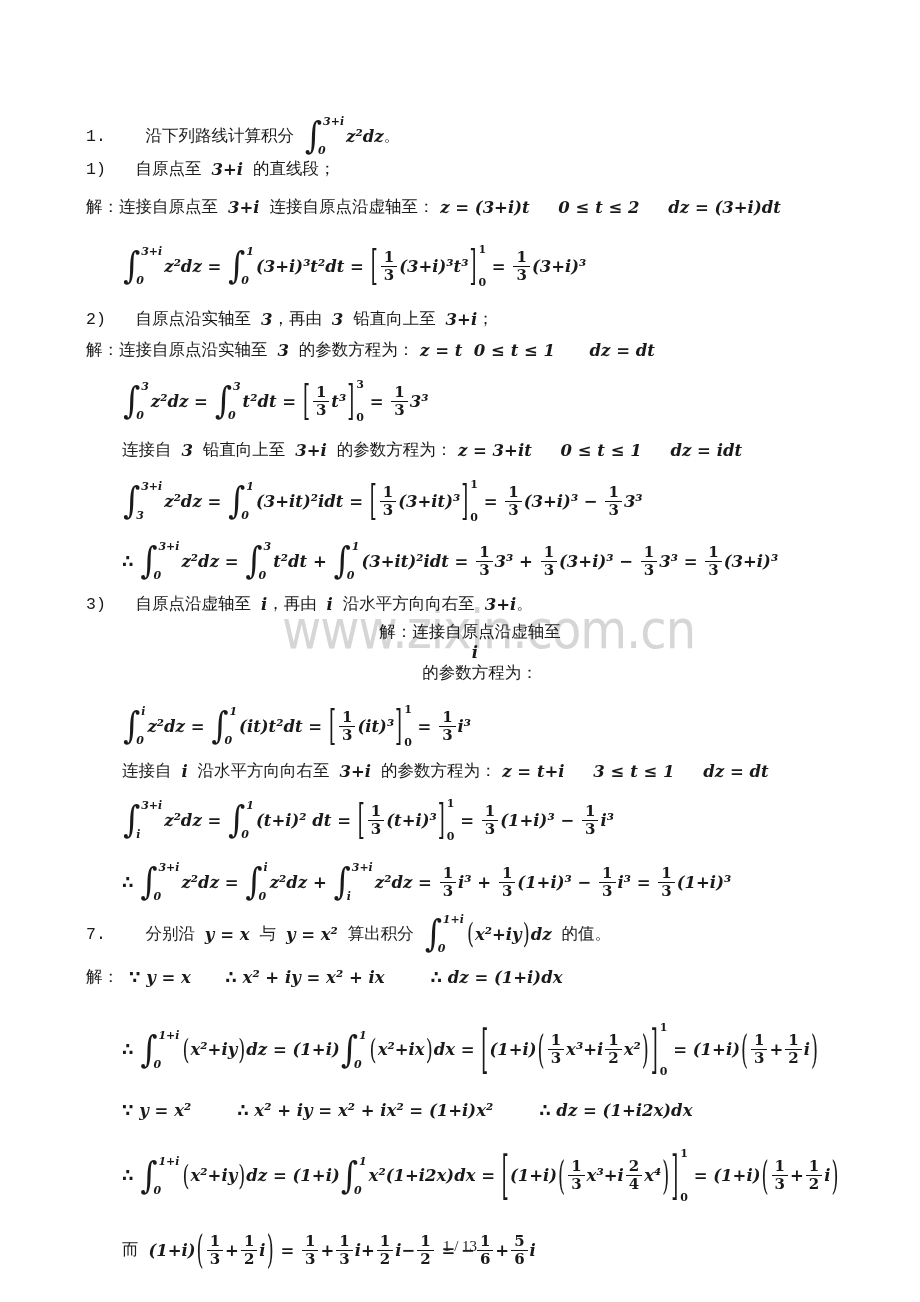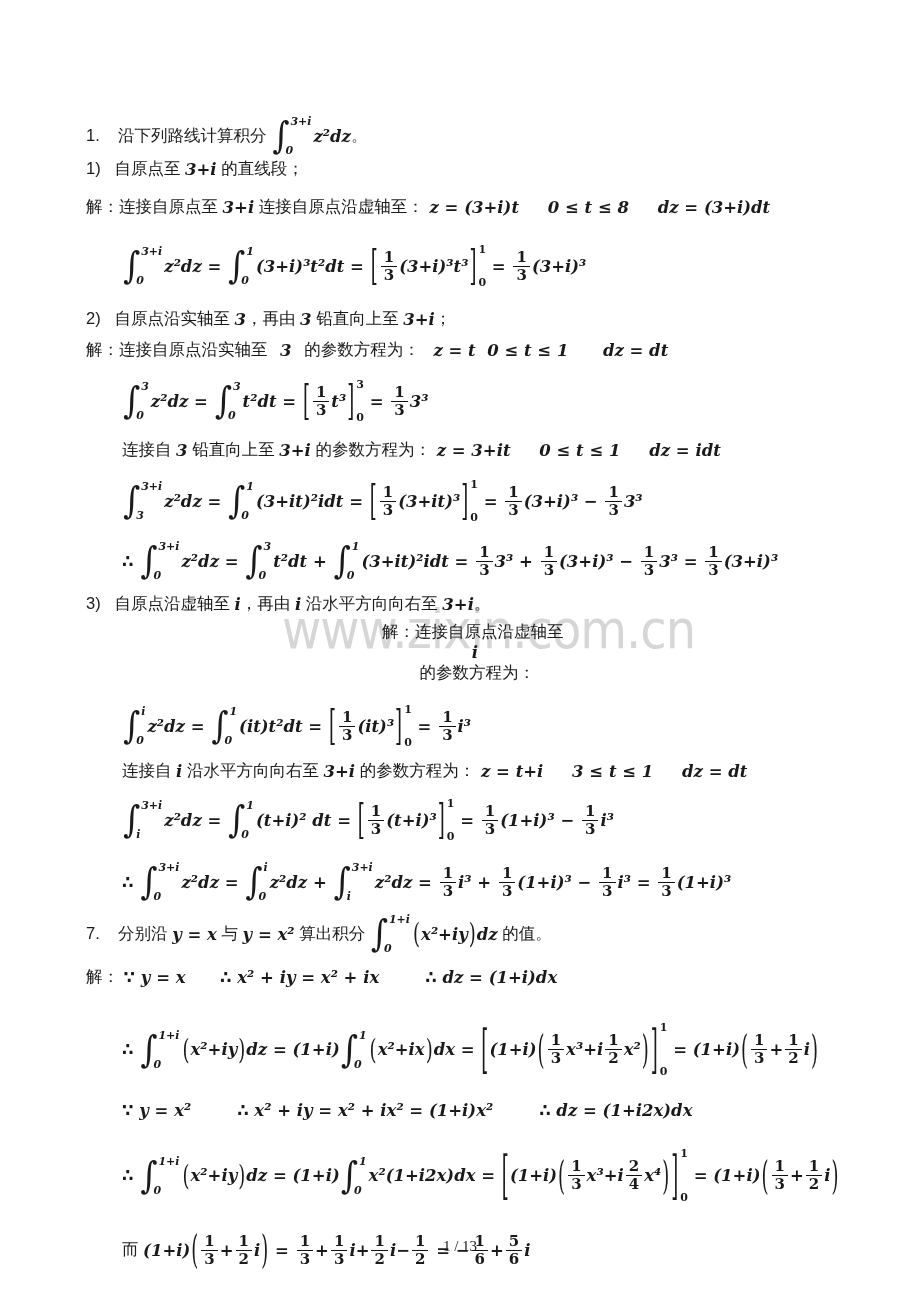--- a/index.html
+++ b/index.html
@@ -13,21 +13,21 @@
     font-size:48px;color:#d6d6d6;letter-spacing:-1px;
     transform:scaleY(1.12);transform-origin:top left;white-space:pre;
   }
   .content{position:relative;z-index:1;padding:94px 56px 0 86px;}
   .title{
     text-align:center;font-size:22px;font-weight:bold;margin:0 0 4px 0;
     font-family:"DejaVu Sans","Liberation Sans",sans-serif;letter-spacing:1px;
   }
   .line{display:flex;align-items:center;font-size:16.5px;flex-wrap:nowrap;}
   .run{white-space:pre;}
-  .up{font-family:Liberation Sans, sans-serif;}
+  .up{font-family:Liberation Mono, monospace;}
   .ma{font-family:"DejaVu Serif","Liberation Serif","DejaVu Sans",serif;font-style:italic;font-weight:bold;}
   
   .fr{
     display:inline-block;text-align:center;vertical-align:middle;margin:0 2px;
     font-family:"DejaVu Serif",serif;font-weight:bold;font-size:15px;line-height:1.12;
   }
   .fn{display:block;padding:0 3px;border-bottom:1.5px solid #111;}
   .fd{display:block;padding:0 3px;}
   
   .int{display:inline-flex;align-items:center;margin:0 2px 0 1px;}
@@ -77,21 +77,21 @@
       </div>
       <div class="line" style="margin-top: 2px; padding-left: 0px;">
         <span class="run up">1)   自原点至 </span>
         <span class="run ma">3+i</span>
         <span class="run up"> 的直线段；</span>
       </div>
       <div class="line" style="margin-top: 16px; padding-left: 0px;">
         <span class="run up">解：连接自原点至 </span>
         <span class="run ma">3+i</span>
         <span class="run up"> 连接自原点沿虚轴至：</span>
-        <span class="run ma"> z = (3+i)t     0 ≤ t ≤ 8     dz = (3+i)dt</span>
+        <span class="run ma"> z = (3+i)t     0 ≤ t ≤ 2     dz = (3+i)dt</span>
       </div>
       <div class="line" style="margin-top: 26px; padding-left: 36px;">
         <span class="int">
           <span class="ig">∫</span>
           <span class="ilims">
             <span class="ihi">3+i</span>
             <span class="ilo">0</span>
           </span>
         </span>
         <span class="run ma">z²dz = </span>
@@ -127,21 +127,21 @@
       </div>
       <div class="line" style="margin-top: 20px; padding-left: 0px;">
         <span class="run up">2)   自原点沿实轴至 </span>
         <span class="run ma">3</span>
         <span class="run up">，再由 </span>
         <span class="run ma">3</span>
         <span class="run up"> 铅直向上至 </span>
         <span class="run ma">3+i</span>
         <span class="run up">；</span>
       </div>
-      <div class="line" style="margin-top: 9px; padding-left: 0px; gap: 8px;">
+      <div class="line" style="margin-top: 9px; padding-left: 0px;">
         <span class="run up">解：连接自原点沿实轴至 </span>
         <span class="run ma">3</span>
         <span class="run up"> 的参数方程为：</span>
         <span class="run ma"> z = t  0 ≤ t ≤ 1      dz = dt</span>
       </div>
       <div class="line" style="margin-top: 18px; padding-left: 36px;">
         <span class="int">
           <span class="ig">∫</span>
           <span class="ilims">
             <span class="ihi">3</span>

